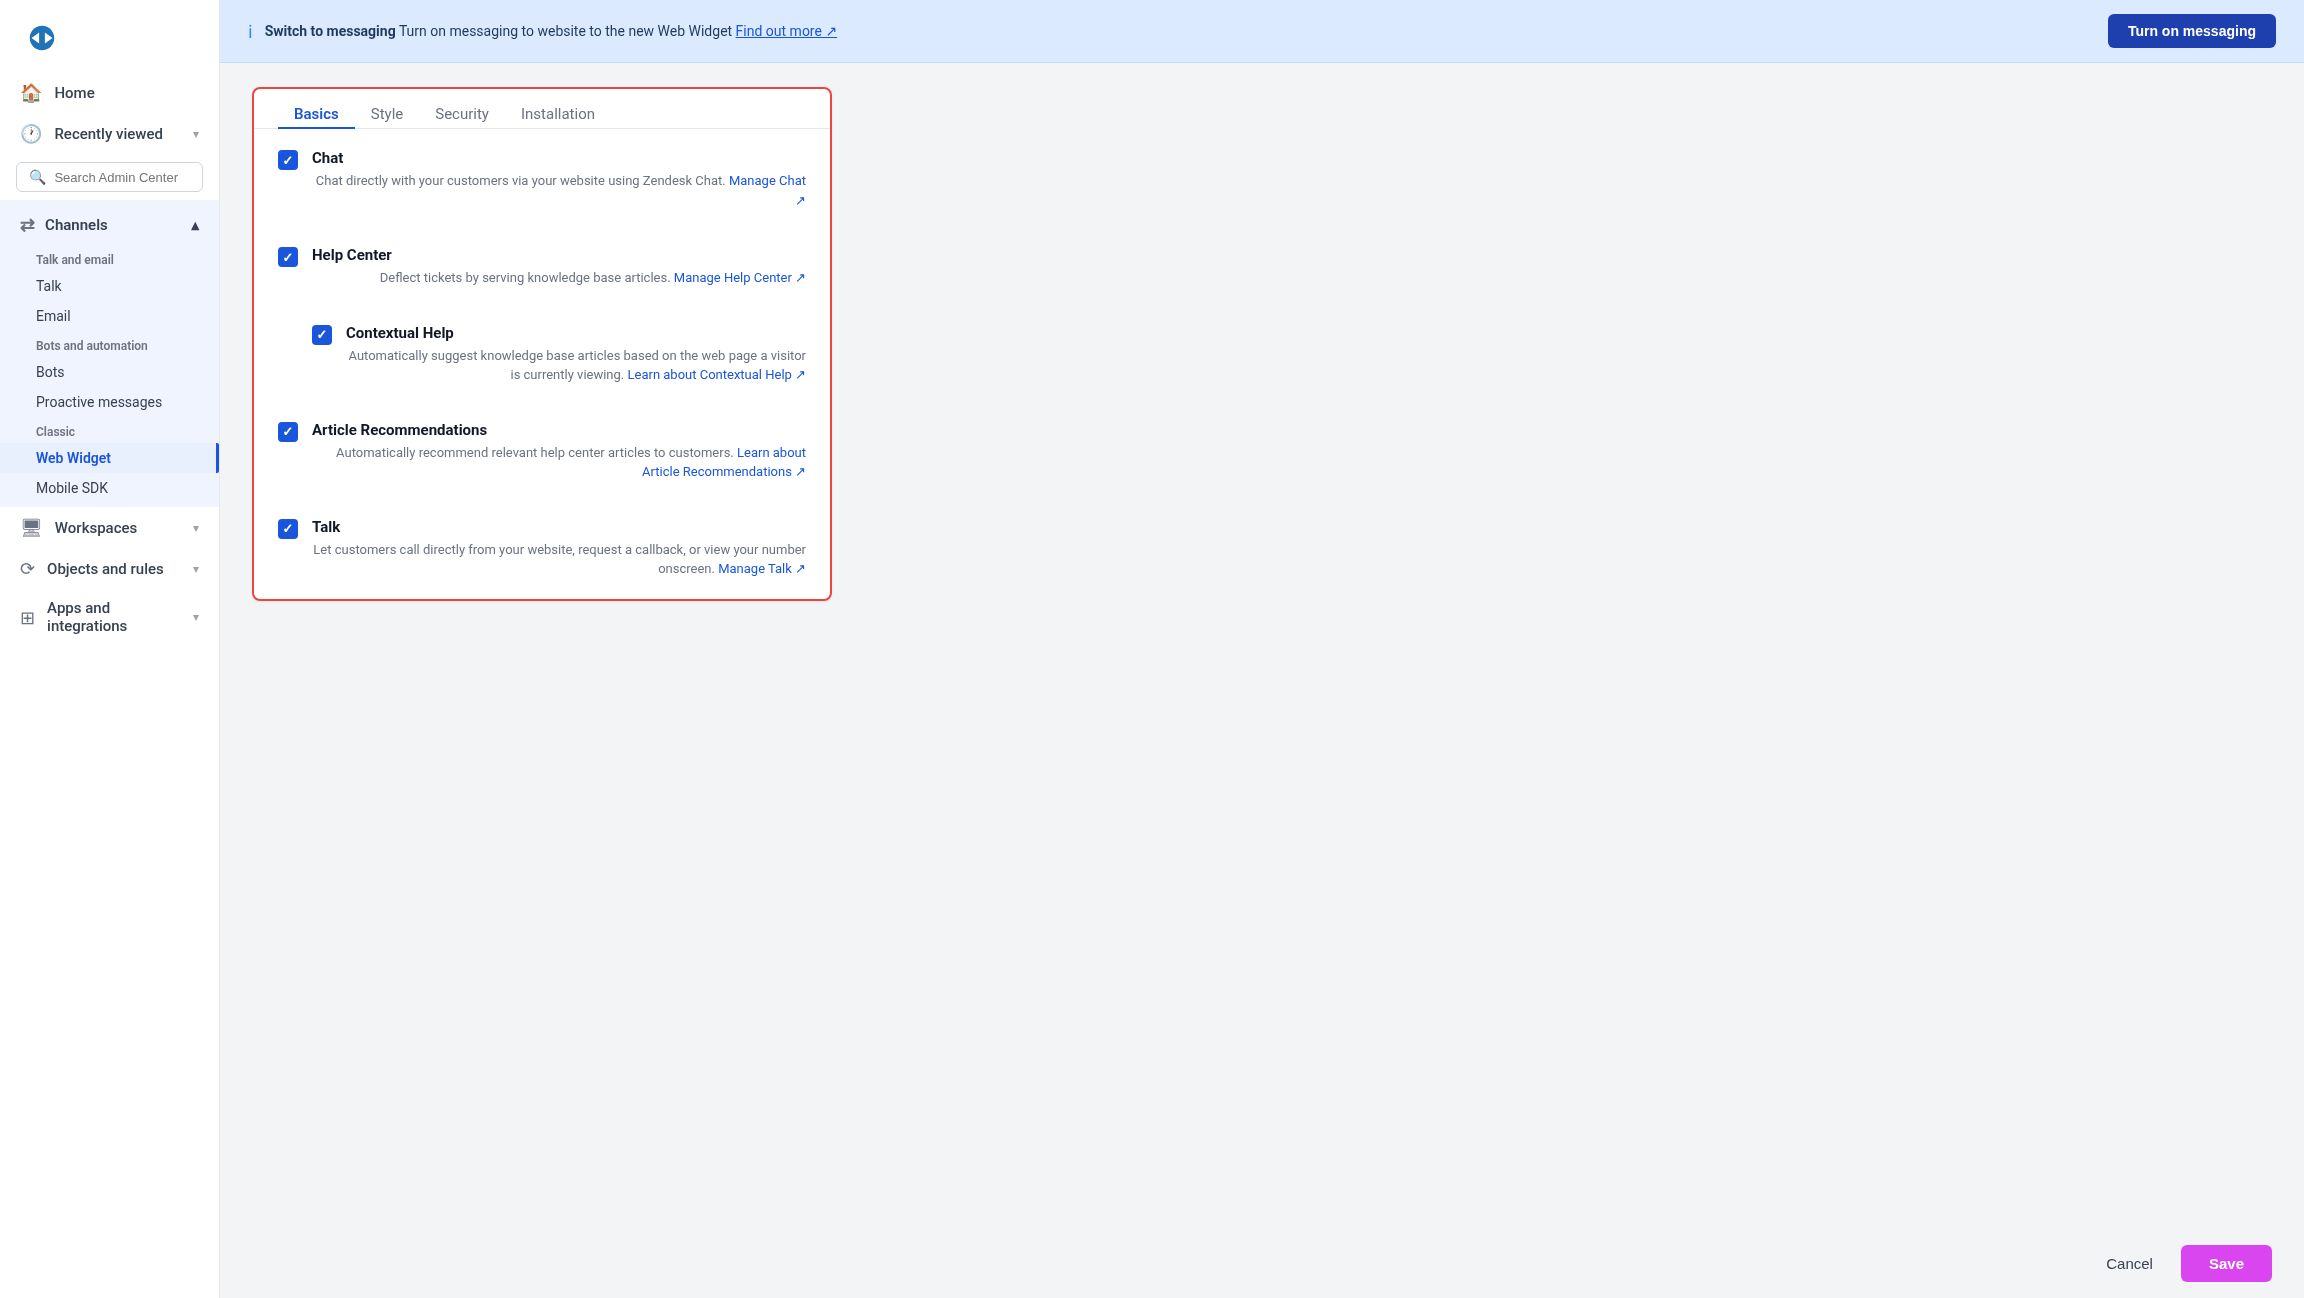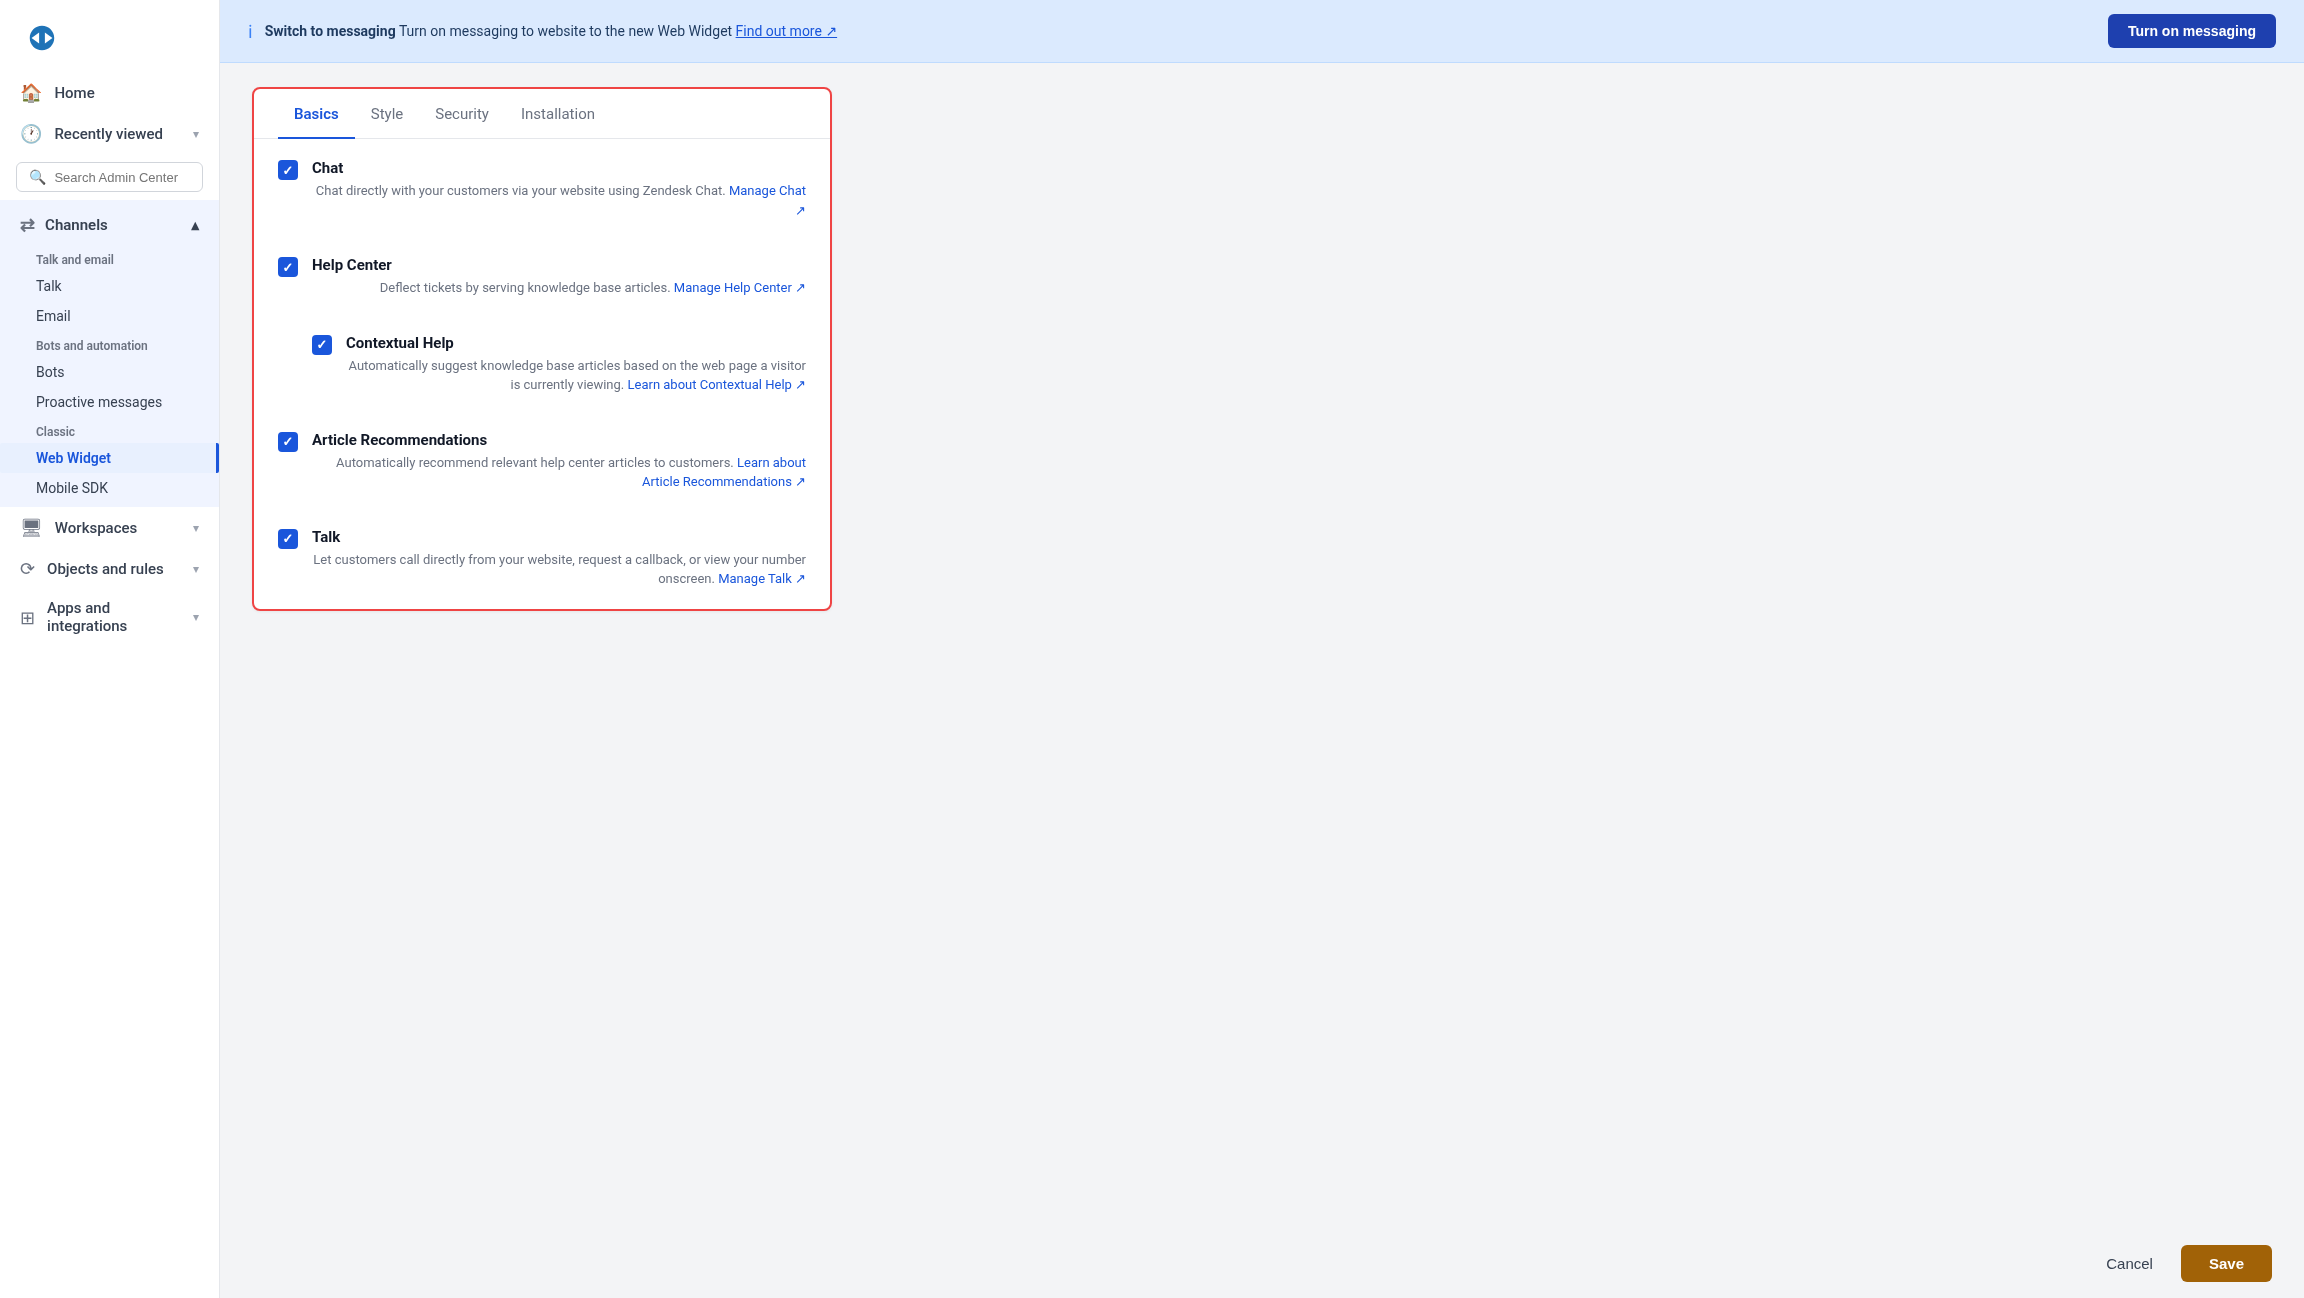--- a/index.html
+++ b/index.html
@@ -155,21 +155,21 @@
       box-shadow: 0 1px 3px rgba(0,0,0,0.06);
     }
 
     
     .tabs {
       display: flex;
       border-bottom: 1px solid #e5e7eb;
       padding: 0 24px;
     }
     .tab {
-      padding: 16px 16px 14px;
+      padding: 16px 16px 4px;
       font-size: 15px;
       cursor: pointer;
       color: #6b7280;
       border-bottom: 2px solid transparent;
       margin-bottom: -1px;
       font-weight: 400;
     }
     .tab.active {
       color: #1a56db;
       border-bottom: 2px solid #1a56db;
@@ -237,21 +237,21 @@
     .btn-cancel {
       background: transparent;
       border: none;
       color: #374151;
       font-size: 15px;
       cursor: pointer;
       padding: 8px 16px;
       border-radius: 6px;
     }
     .btn-save {
-      background: #a16207;
+      background: #d946ef;
       color: #fff;
       border: none;
       border-radius: 6px;
       padding: 10px 28px;
       font-size: 15px;
       font-weight: 600;
       cursor: pointer;
     }
   </style>
 </head>

